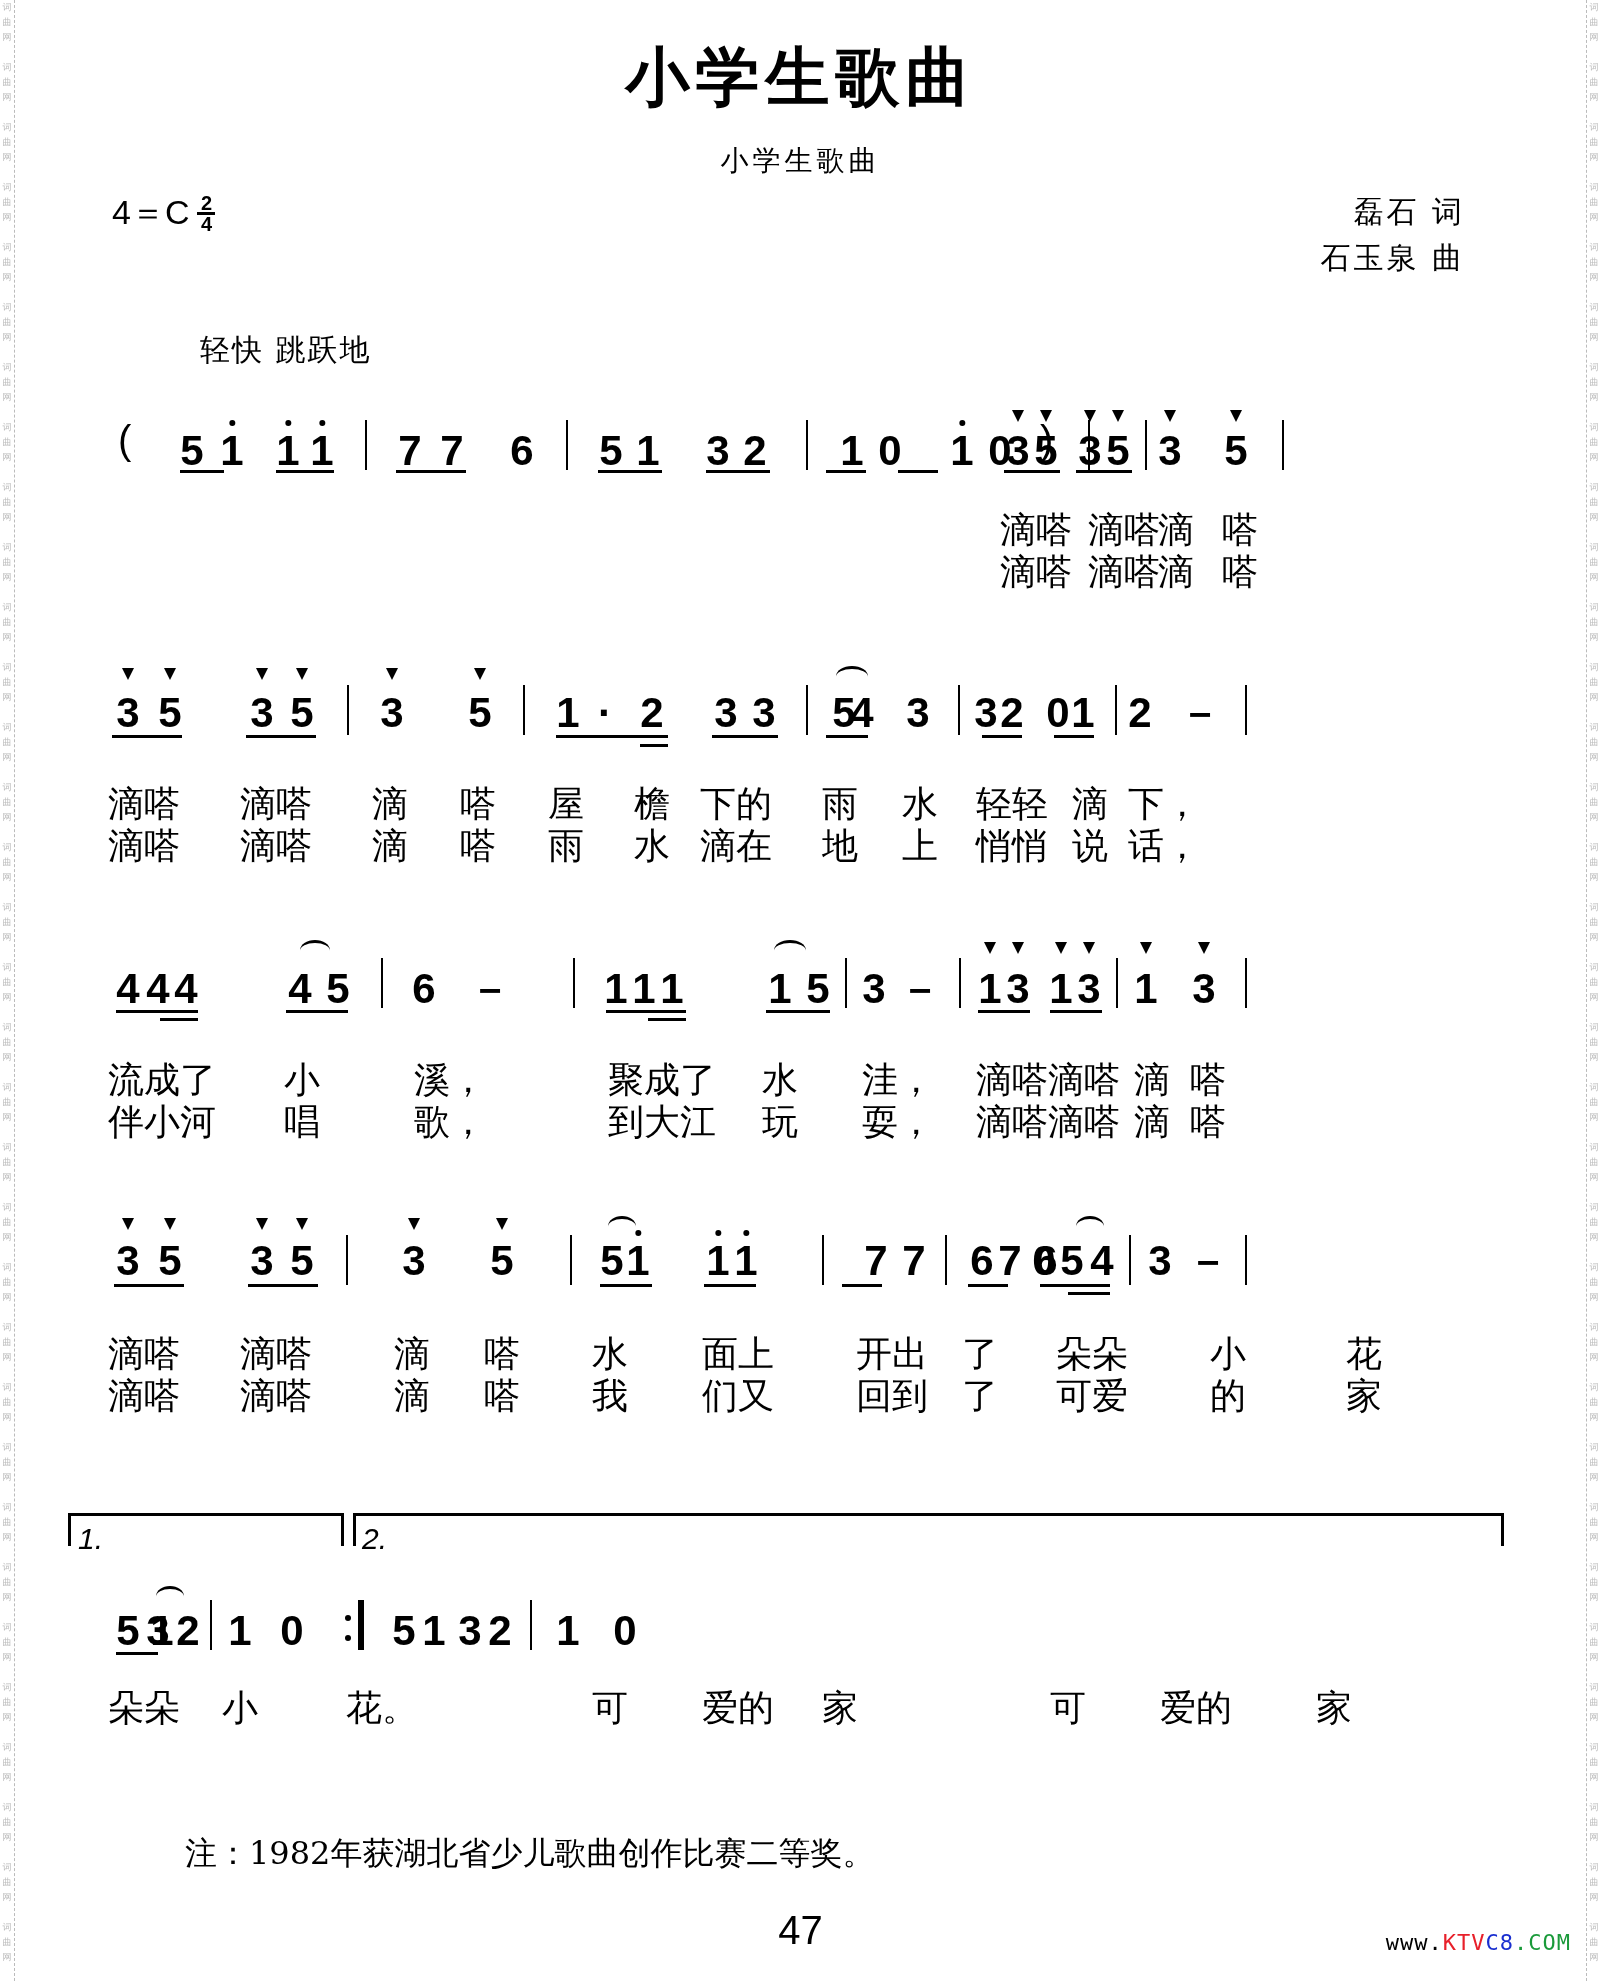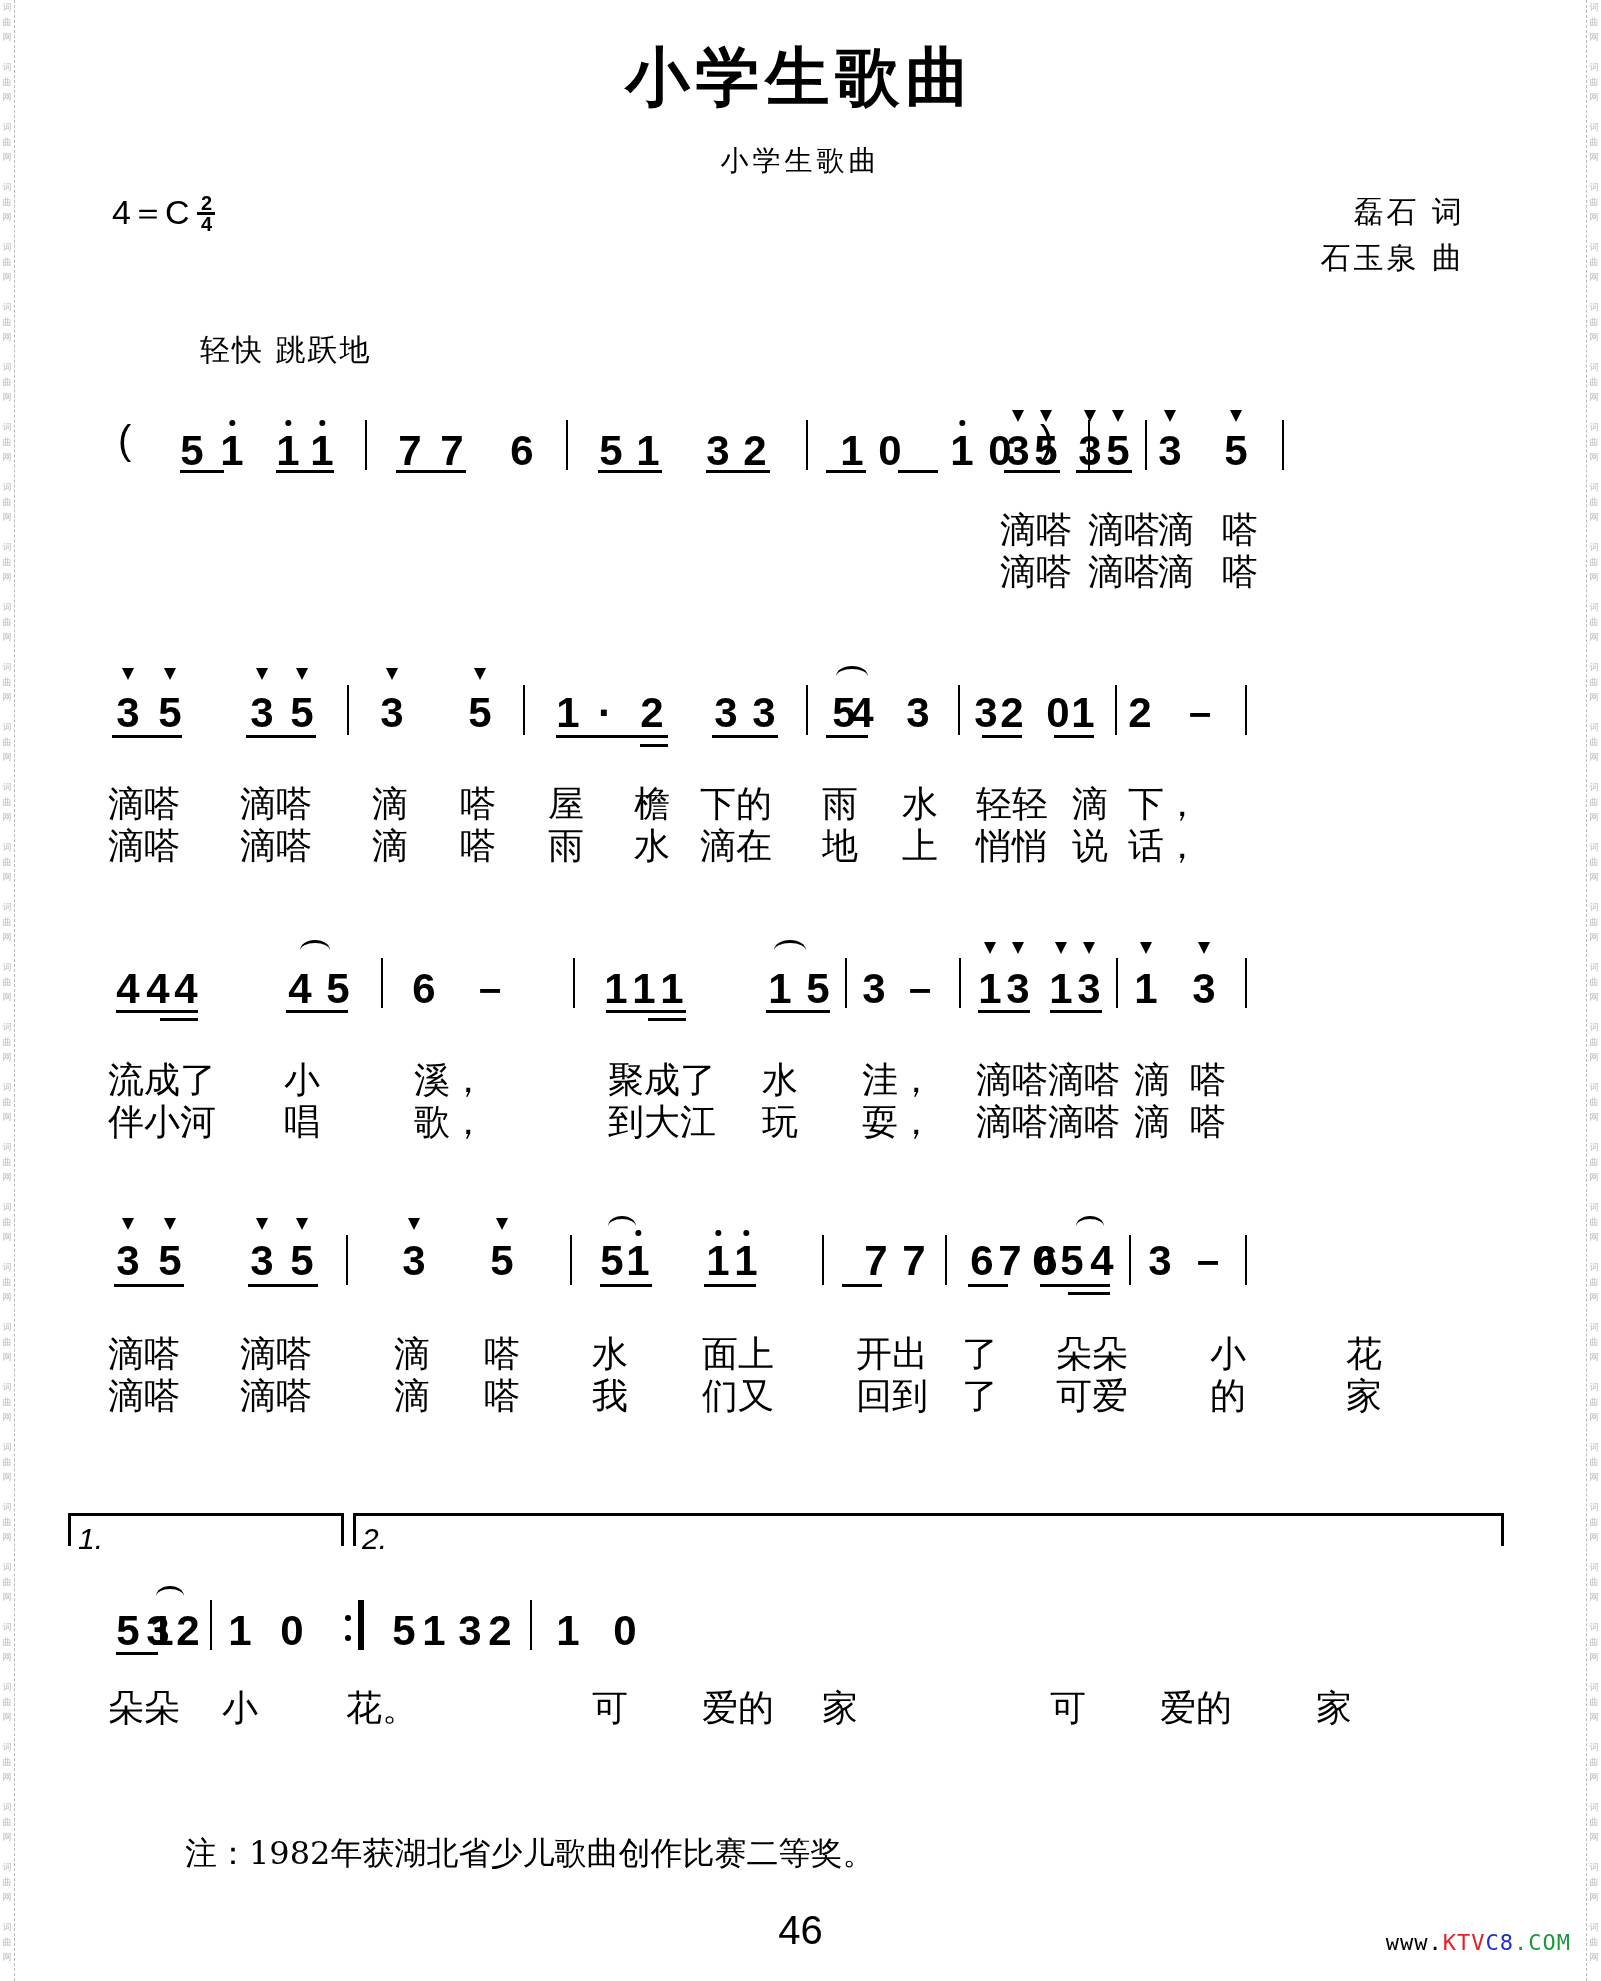--- a/index.html
+++ b/index.html
@@ -539,16 +539,16 @@
   <span class="lyric" style="left:346px;top:1684px">花。</span>
   <span class="lyric" style="left:592px;top:1684px">可</span>
   <span class="lyric" style="left:702px;top:1684px">爱的</span>
   <span class="lyric" style="left:822px;top:1684px">家</span>
   <span class="lyric" style="left:1050px;top:1684px">可</span>
   <span class="lyric" style="left:1160px;top:1684px">爱的</span>
   <span class="lyric" style="left:1316px;top:1684px">家</span>
 </div>
 
 <div class="abs note-text">注：1982年获湖北省少儿歌曲创作比赛二等奖。</div>
-<div class="abs page-num">46</div>
+<div class="abs page-num">47</div>
 <div class="abs site">
   <span id="s-www" style="color: rgb(0, 0, 0);">www.</span><span id="s-ktv" style="color: rgb(232, 32, 42);">KTV</span><span id="s-c8" style="color: rgb(26, 47, 208);">C8</span><span id="s-com" style="color: rgb(26, 154, 58);">.COM</span>
 </div>
 
 </body></html>

